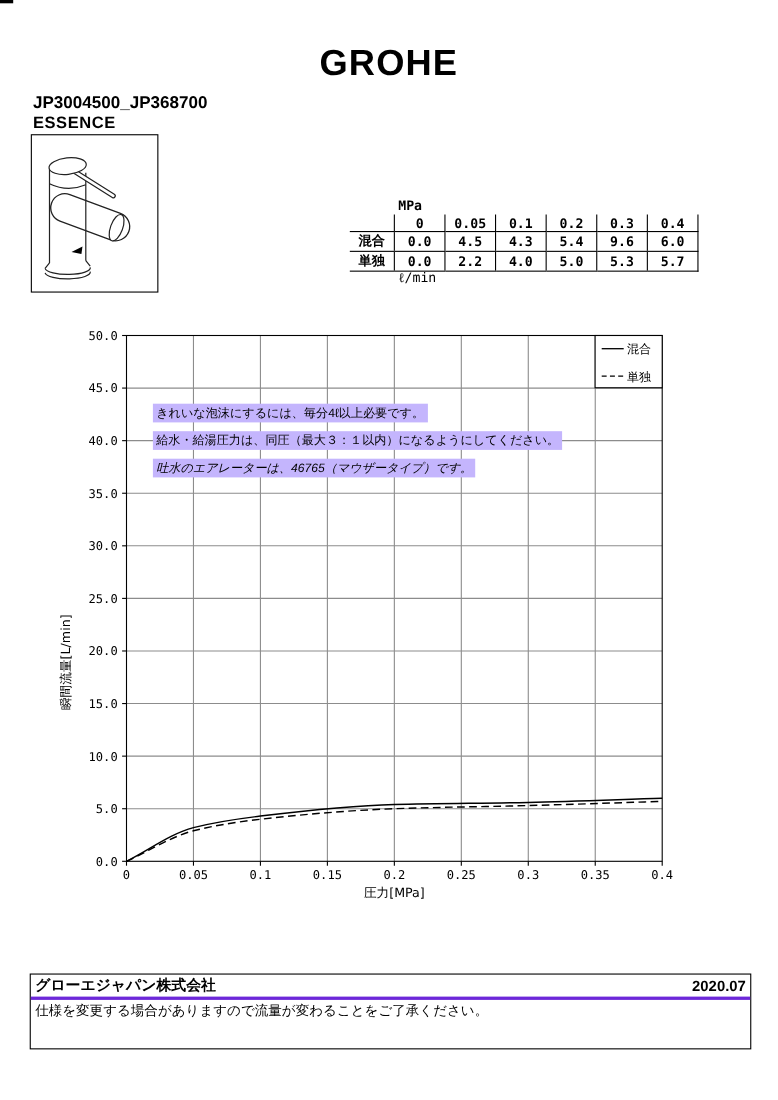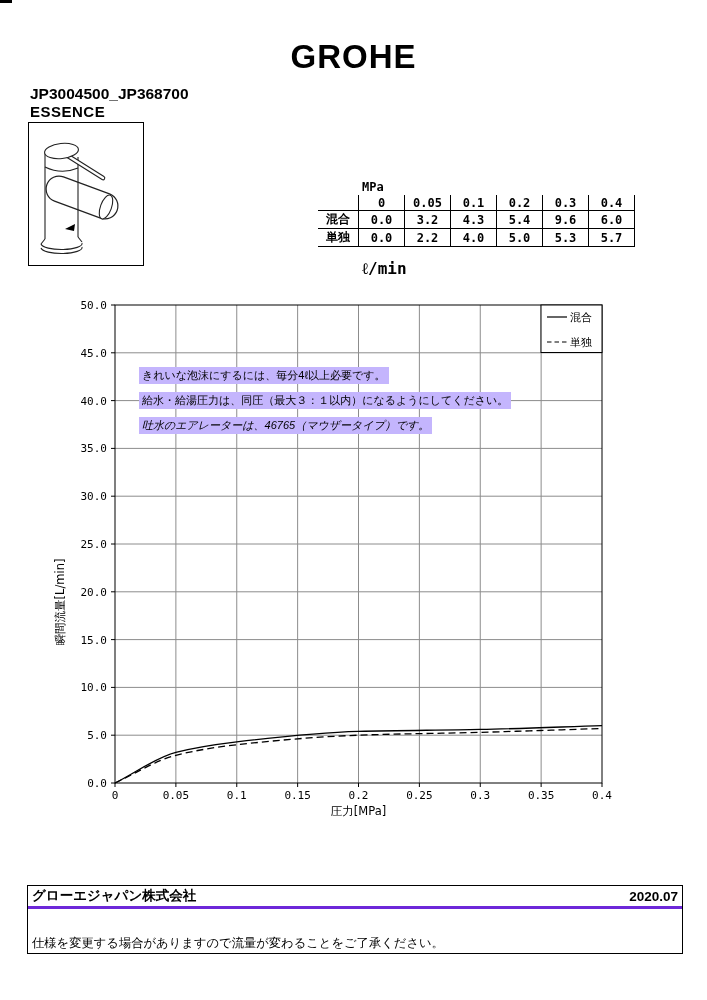--- a/index.html
+++ b/index.html
@@ -9,42 +9,42 @@
   
   .brand{top:38px;left:0;width:707px;text-align:center;
          font-size:33px;font-weight:bold;letter-spacing:1px;}
   .prod-code{top:85px;left:30px;font-size:15.5px;font-weight:bold;}
   .prod-name{top:103px;left:30px;font-size:15px;font-weight:bold;letter-spacing:.5px;}
   .faucet-box{top:122px;left:28px;width:114px;height:142px;border:1px solid #000;background:#fff;}
   .corner-mark{top:0;left:0;width:12px;height:3px;background:#000;}
   
   .unit-top{top:180px;left:362px;font-size:12px;font-weight:bold;
             font-family:"DejaVu Sans Mono",monospace;}
-  .unit-bottom{top:259px;left:362px;font-size:16px;font-weight:bold;
+  .unit-bottom{top:245px;left:362px;font-size:12px;font-weight:normal;
             font-family:"DejaVu Sans Mono",monospace;}
   table.spec{top:195px;left:318px;position:absolute;border-collapse:collapse;
              font-family:"DejaVu Sans Mono","DejaVu Sans",monospace;
              font-size:12px;font-weight:bold;}
   table.spec td{width:45px;height:15px;padding:0;text-align:center;vertical-align:middle;
                 border-left:1px solid #000;border-bottom:1px solid #000;}
   table.spec td:first-child{width:40px;border-left:none;
                 font-family:"DejaVu Sans","Liberation Sans",sans-serif;}
   table.spec td:last-child{border-right:1px solid #000;}
   
   #chart-svg{top:0;left:0;}
   .annot{position:absolute;left:139px;background:#c4b5fd;padding:1px 3px;
          font-size:11px;white-space:nowrap;z-index:5;}
   .annot1{top:367px;} .annot2{top:392px;} .annot3{top:417px;font-style:italic;}
   
   .footer{top:885px;left:27px;width:656px;height:69px;border:1px solid #000;background:#fff;
           box-sizing:border-box;}
   .footer-head{height:20px;border-bottom:3px solid #6d28d9;display:flex;
                justify-content:space-between;align-items:center;padding:0 4px;
                font-size:13.5px;font-weight:bold;}
-  .footer-notes{padding:3px 4px 0 4px;font-size:12.3px;line-height:14.4px;margin-top:24px;}
+  .footer-notes{padding:3px 4px 0 4px;font-size:12.3px;line-height:14.4px;}
 </style>
 </head>
 <body>
 
 <div class="abs corner-mark"></div>
 
 <div class="abs brand">GROHE</div>
 <div class="abs prod-code">JP3004500_JP368700</div>
 <div class="abs prod-name">ESSENCE</div>
 
@@ -82,21 +82,21 @@
     <td>0</td>
     <td>0.05</td>
     <td>0.1</td>
     <td>0.2</td>
     <td>0.3</td>
     <td>0.4</td>
   </tr>
   <tr>
     <td>混合</td>
     <td>0.0</td>
-    <td>3.2</td>
+    <td>4.5</td>
     <td>4.3</td>
     <td>5.4</td>
     <td>9.6</td>
     <td>6.0</td>
   </tr>
   <tr>
     <td>単独</td>
     <td>0.0</td>
     <td>2.2</td>
     <td>4.0</td>

